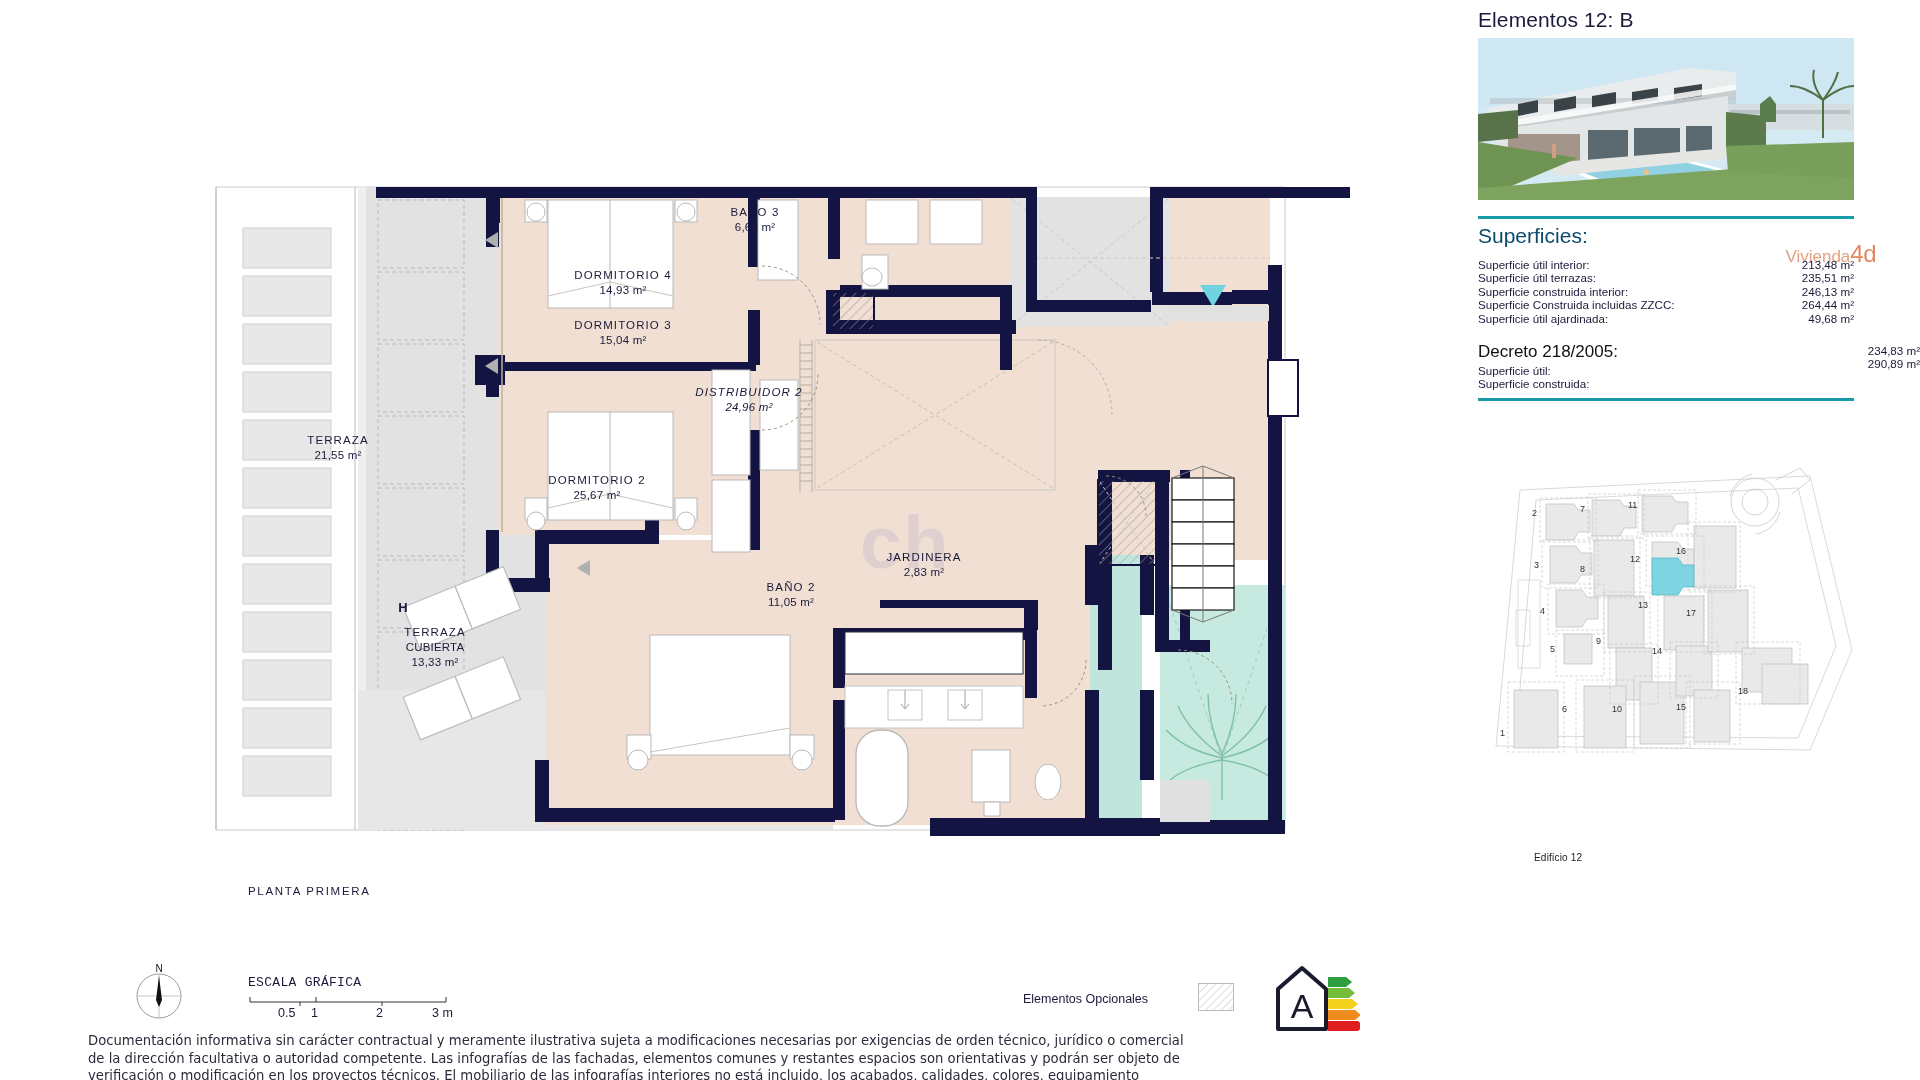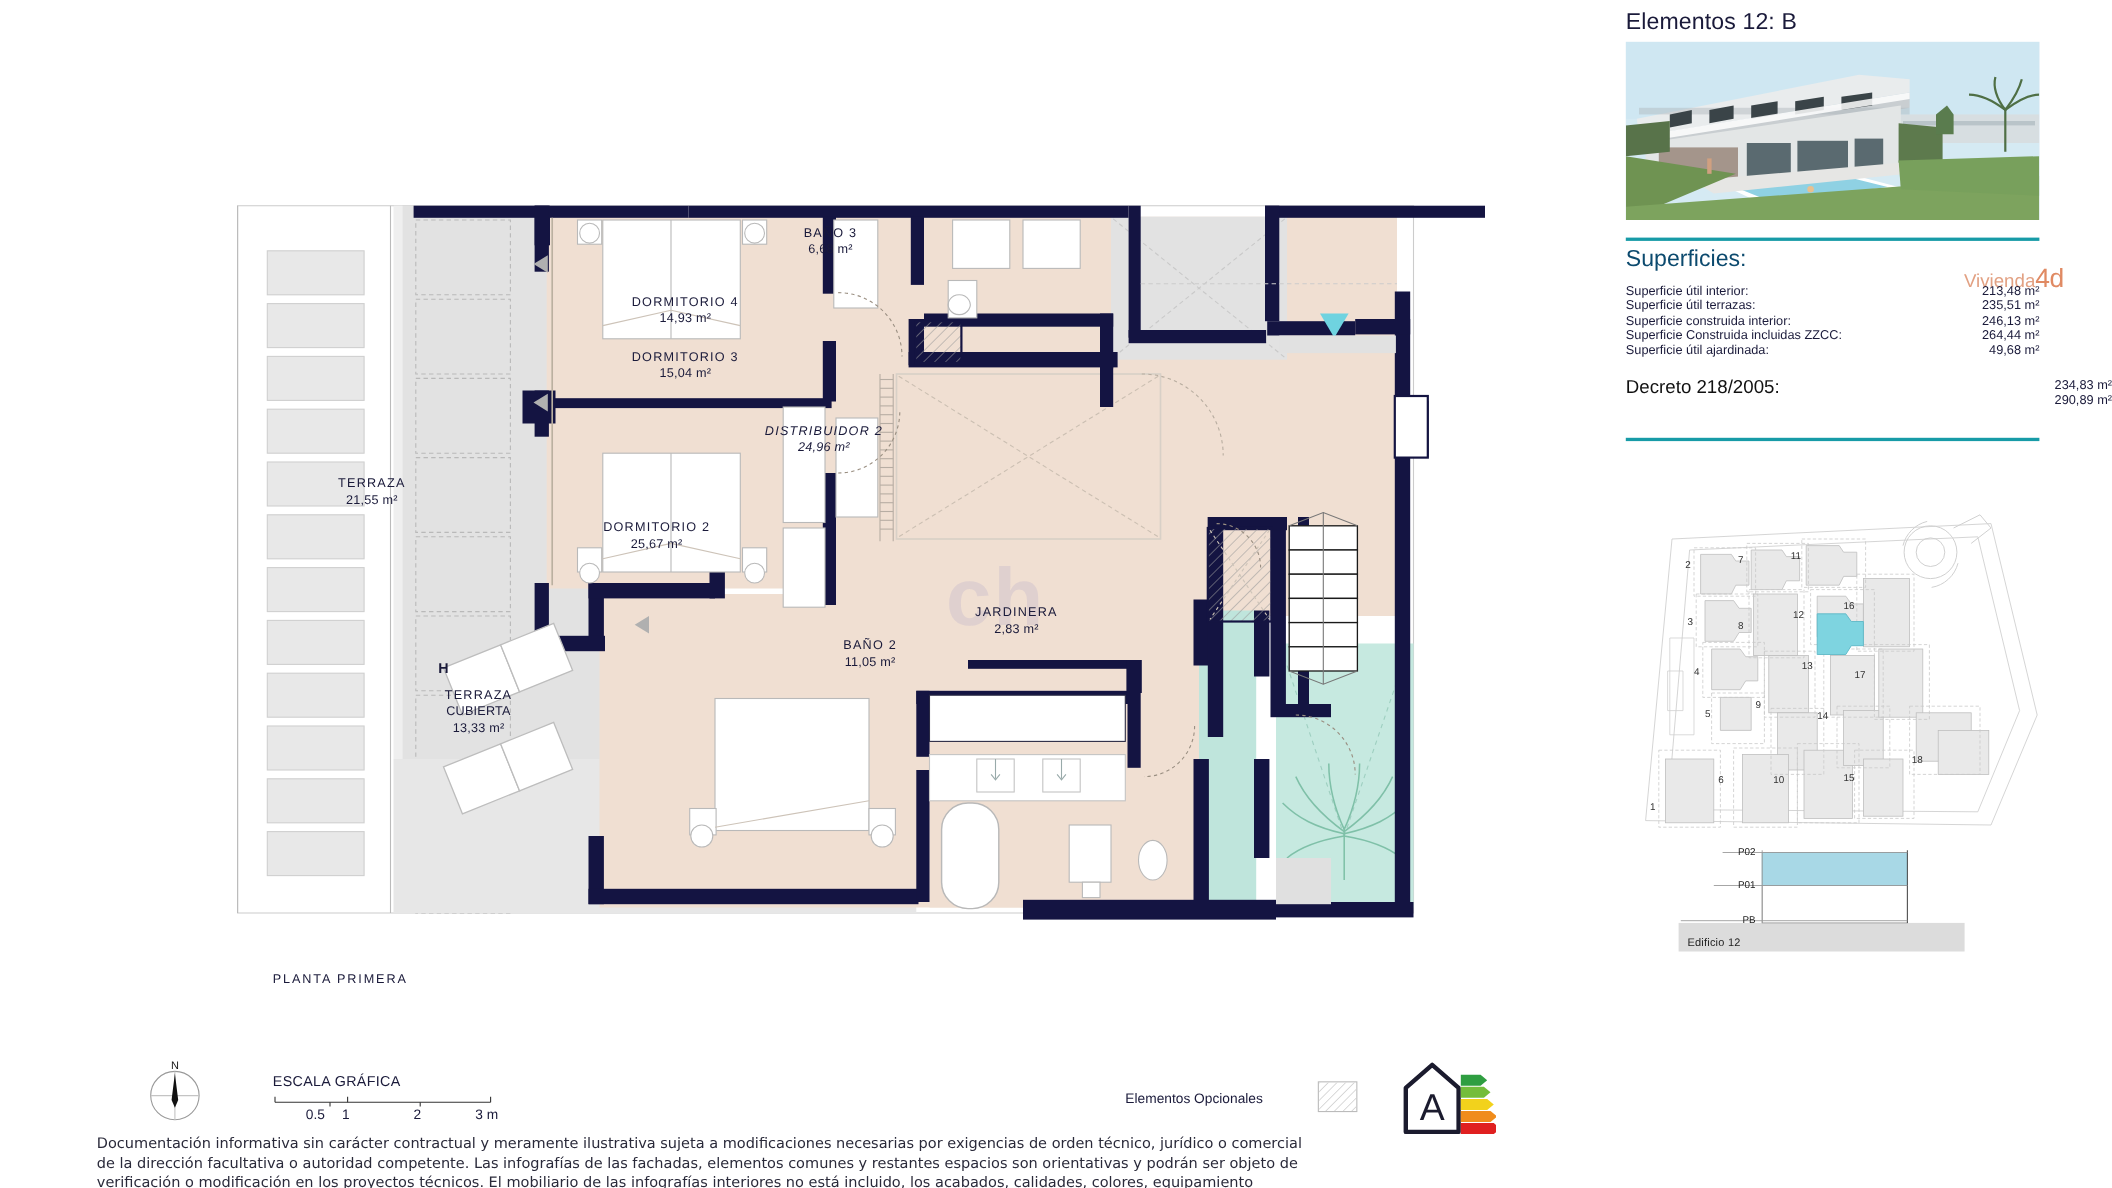--- a/index.html
+++ b/index.html
@@ -80,21 +80,21 @@
     position: absolute; left: 248px; top: 885px;
     font-size: 11.5px; letter-spacing: 1.7px; color: #1a1a3a;
   }
 
   
   .compass { position: absolute; left: 128px; top: 960px; width: 62px; height: 62px; }
   .compass svg { display:block; width:100%; height:100%; }
 
   
   .scale-block { position: absolute; left: 248px; top: 975px; width: 220px; }
-  .scale-title { font-size: 13px; color: #1a1a3a; letter-spacing: .3px; }
+  .scale-title { font-size: 13px; color: #1a1a3a; letter-spacing: .3px; font-family: Liberation Mono, monospace; }
   .scale-svg { display:block; margin-top: 4px; }
   .scale-nums { position: relative; height: 16px; font-size: 12.5px; color: #1a1a3a; }
   .scale-nums span { position: absolute; top: 0; }
 
   
   .legend-opt {
     position: absolute; left: 1023px; top: 992px;
     font-size: 12.5px; color: #1a1a3a;
   }
   .legend-swatch {
@@ -652,20 +652,24 @@
         <span class="lbl">Superficie Construida incluidas ZZCC:</span>
         <span class="val">264,44 m²</span>
       </div>
       <div class="surf-row">
         <span class="lbl">Superficie útil ajardinada:</span>
         <span class="val">49,68 m²</span>
       </div>
     </div>
 
     <div class="decreto-head">Decreto 218/2005:</div>
+    <div class="decreto-table">
+      <div>Superficie útil:</div>
+      <div>Superficie construida:</div>
+    </div>
     <div class="decreto-vals">
       <div>234,83 m²</div>
       <div>290,89 m²</div>
     </div>
 
     <div class="teal-rule" style="left:0; top:398px; width:376px;"></div>
 
     <div class="siteplan">
       <svg viewBox="0 0 380 310" xmlns="http://www.w3.org/2000/svg">
         <g stroke="#cfcfcf" stroke-width="0.8" fill="none">
@@ -753,32 +757,16 @@
           <text x="158" y="158">13</text>
           <text x="172" y="204">14</text>
           <text x="196" y="260">15</text>
           <text x="196" y="104">16</text>
           <text x="206" y="166">17</text>
           <text x="258" y="244">18</text>
         </g>
       </svg>
     </div>
 
-    <div class="section-diagram">
-      <svg viewBox="0 0 300 110" xmlns="http://www.w3.org/2000/svg">
-        <rect x="20" y="74" width="260" height="26" fill="#dcdcdc"></rect>
-        <rect x="96" y="10" width="132" height="30" fill="#a8d8e6"></rect>
-        <rect x="96" y="40" width="132" height="34" fill="#ffffff" stroke="#9a9a9a" stroke-width="0.8"></rect>
-        <rect x="96" y="10" width="132" height="30" fill="none" stroke="#7fb9c9" stroke-width="0.8"></rect>
-        <line x1="96" y1="8" x2="96" y2="74" stroke="#9a9a9a" stroke-width="0.8"></line>
-        <line x1="228" y1="8" x2="228" y2="74" stroke="#555" stroke-width="1"></line>
-        <line x1="60" y1="10" x2="228" y2="10" stroke="#9a9a9a" stroke-width="0.8"></line>
-        <line x1="52" y1="40" x2="228" y2="40" stroke="#9a9a9a" stroke-width="0.8"></line>
-        <line x1="22" y1="72" x2="228" y2="72" stroke="#9a9a9a" stroke-width="0.8"></line>
-        <text x="90" y="12" font-size="9" fill="#222" text-anchor="end" font-family="Liberation Sans, sans-serif">P02</text>
-        <text x="90" y="42" font-size="9" fill="#222" text-anchor="end" font-family="Liberation Sans, sans-serif">P01</text>
-        <text x="90" y="74" font-size="9" fill="#222" text-anchor="end" font-family="Liberation Sans, sans-serif">PB</text>
-      </svg>
-    </div>
     <div class="section-caption">Edificio 12</div>
 
   </div>
 </div>
 
 </body></html>

